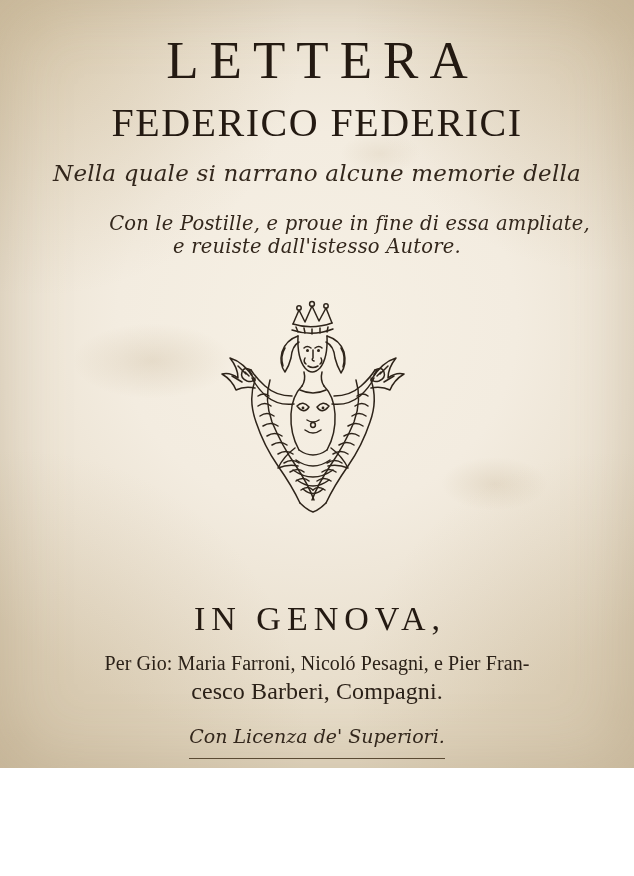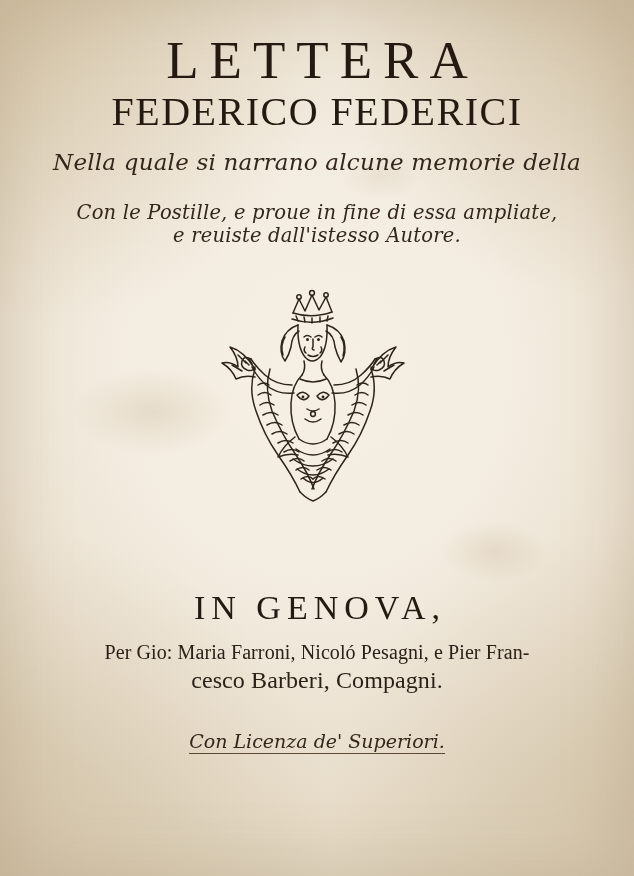--- a/index.html
+++ b/index.html
@@ -11,21 +11,21 @@
     width: 634px;
     height: 876px;
     overflow: hidden;
     font-family: "Liberation Serif", serif;
   }
 
   
   .page {
     position: relative;
     width: 634px;
-    height: 876px;
+    height: 768px;
     background:
       radial-gradient(ellipse 70% 55% at 50% 42%, #f6f0e4 0%, #f3ece0 45%, #ece3d3 72%, #e4d9c4 100%),
       #ece3d3;
     overflow: hidden;
   }
   
   .page::before {
     content: "";
     position: absolute;
     inset: 0;
@@ -65,21 +65,21 @@
     color: #241a12;
     text-indent: 11px;
   }
   .line-dell {
     margin-top: 6px;
     font-size: 25.5px;
     letter-spacing: 0.6px;
     color: #2a2018;
   }
   .line-name {
-    margin-top: 1px;
+    margin-top: 12px;
     font-size: 40px;
     letter-spacing: 1.5px;
     color: #241a12;
   }
   .line-nella {
     margin-top: 14px;
     font-size: 23px;
     font-style: italic;
     font-family: "DejaVu Serif", serif;
     letter-spacing: 0.2px;
@@ -91,20 +91,21 @@
     letter-spacing: 1.2px;
     color: #2a2018;
   }
   .line-post1 {
     margin-top: 26px;
     font-size: 19.5px;
     font-style: italic;
     font-family: "DejaVu Serif", serif;
     color: #33271c;
     letter-spacing: 0.2px;
+    text-align: right;
   }
   .line-post2 {
     font-size: 19.5px;
     font-style: italic;
     font-family: "DejaVu Serif", serif;
     color: #33271c;
     letter-spacing: 0.2px;
   }
 
   
@@ -136,28 +137,28 @@
     color: #2b2118;
     letter-spacing: 0.1px;
   }
   .line-imp2 {
     margin-top: 3px;
     font-size: 24px;
     color: #2b2118;
     letter-spacing: 0.1px;
   }
   .line-licenza {
-    margin-top: 36px;
+    margin-top: 20px;
     font-size: 19px;
     font-style: italic;
     font-family: "DejaVu Serif", serif;
     color: #33271c;
     display: inline-block;
     border-bottom: 1px solid #5b4a33;
-    padding-bottom: 1px;
+    padding-bottom: 11px;
   }
 </style>
 </head>
 <body>
 
 <div class="page">
   <div class="content">
 
     <div class="line-lettera">LETTERA</div>
     <div class="line-name">FEDERICO FEDERICI</div>

